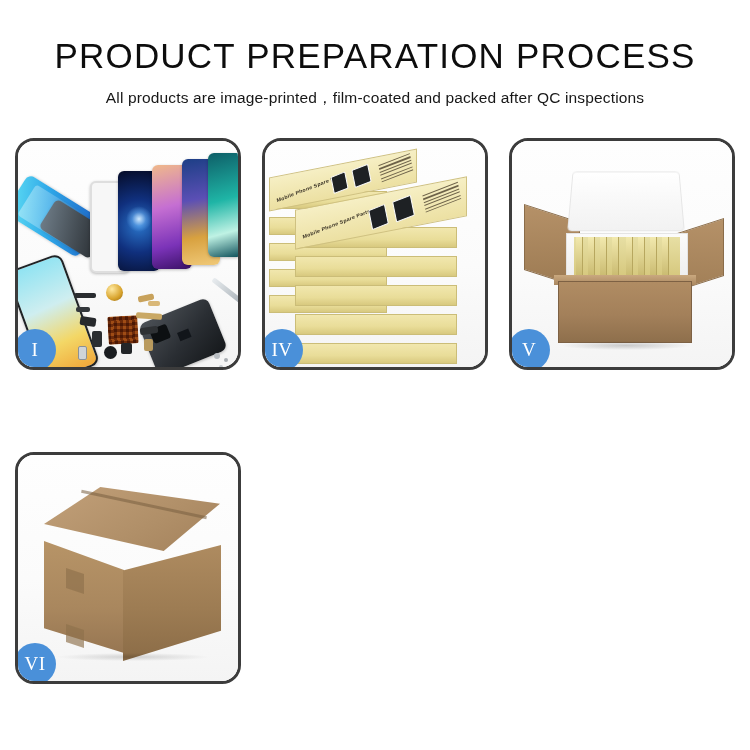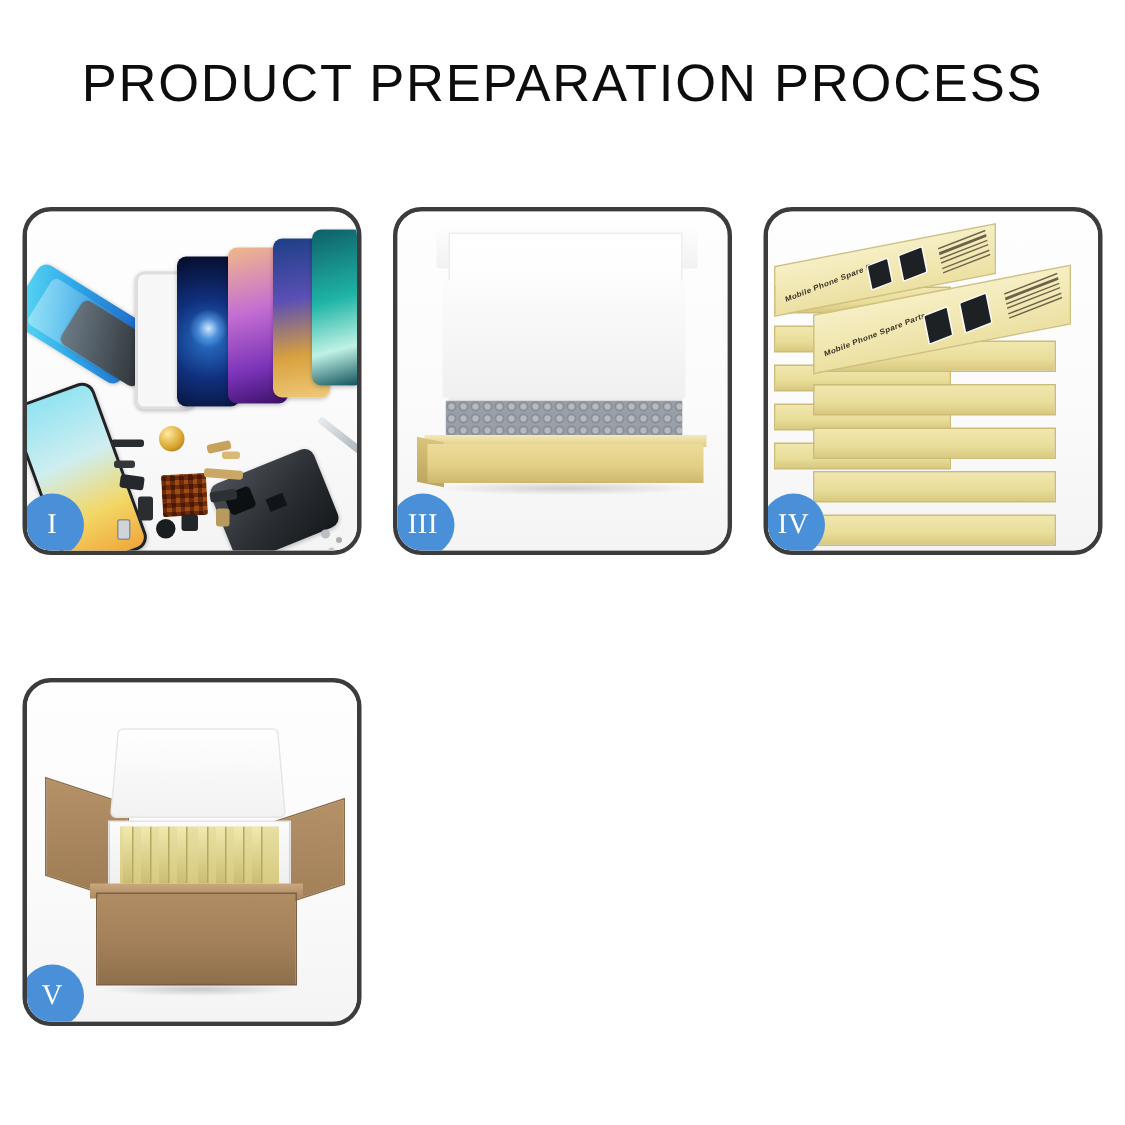--- a/index.html
+++ b/index.html
@@ -318,20 +318,21 @@
   .p6-shadow{position:absolute;left:40px;top:198px;width:150px;height:8px;
     background:radial-gradient(ellipse at center,rgba(0,0,0,.15),rgba(0,0,0,0) 72%);}
 </style>
 </head>
 <body>
 
 <div class="page">
 
   <div class="header">
     <div class="title">PRODUCT PREPARATION PROCESS</div>
+    <div class="subtitle">All products are image-printed，film-coated and packed after QC inspections</div>
   </div>
 
   <div class="grid">
 
     <div class="panel">
       <div class="stage">
         <div class="ph p1-a"></div>
         <div class="ph p1-b"></div>
         <div class="ph p1-c"></div>
         <div class="ph p1-d"></div>
@@ -354,33 +355,20 @@
         <div class="chip c10"></div>
         <div class="chip c11"></div>
         <div class="chip c12"></div>
         <div class="tweezers"></div>
         <div class="screws"></div>
       </div>
       <div class="badge">I</div>
     </div>
 
 
-    <div class="panel">
-      <div class="stage">
-        <div class="p3-lidback"></div>
-        <div class="p3-lidfoam"></div>
-        <div class="p3-foamtop"></div>
-        <div class="p3-greybubbles"></div>
-        <div class="p3-boxrim"></div>
-        <div class="p3-boxleft"></div>
-        <div class="p3-boxfront"></div>
-        <div class="p3-shadow"></div>
-      </div>
-      <div class="badge">III</div>
-    </div>
 
     <div class="panel">
       <div class="stage">
 
         <div class="kbox" style="left:4px;top:50px;width:118px;height:18px;"></div>
         <div class="kbox" style="left:4px;top:76px;width:118px;height:18px;"></div>
         <div class="kbox" style="left:4px;top:102px;width:118px;height:18px;"></div>
         <div class="kbox" style="left:4px;top:128px;width:118px;height:18px;"></div>
         <div class="kbox" style="left:4px;top:154px;width:118px;height:18px;"></div>
 
@@ -438,15 +426,27 @@
           <i style="left:76px;"></i>
             <i style="left:88px;"></i>
         </div>
         <div class="p5-cartonrim"></div>
         <div class="p5-cartonfront"></div>
         <div class="p5-shadow"></div>
       </div>
       <div class="badge">V</div>
     </div>
 
+    <div class="panel">
+      <div class="stage">
+        <div class="p6-top"></div>
+        <div class="p6-seam"></div>
+        <div class="p6-left"></div>
+        <div class="p6-right"></div>
+        <div class="p6-tape tp1"></div>
+        <div class="p6-tape tp2"></div>
+        <div class="p6-shadow"></div>
+      </div>
+      <div class="badge">VI</div>
+    </div>
 
   </div>
 </div>
 
 </body></html>

